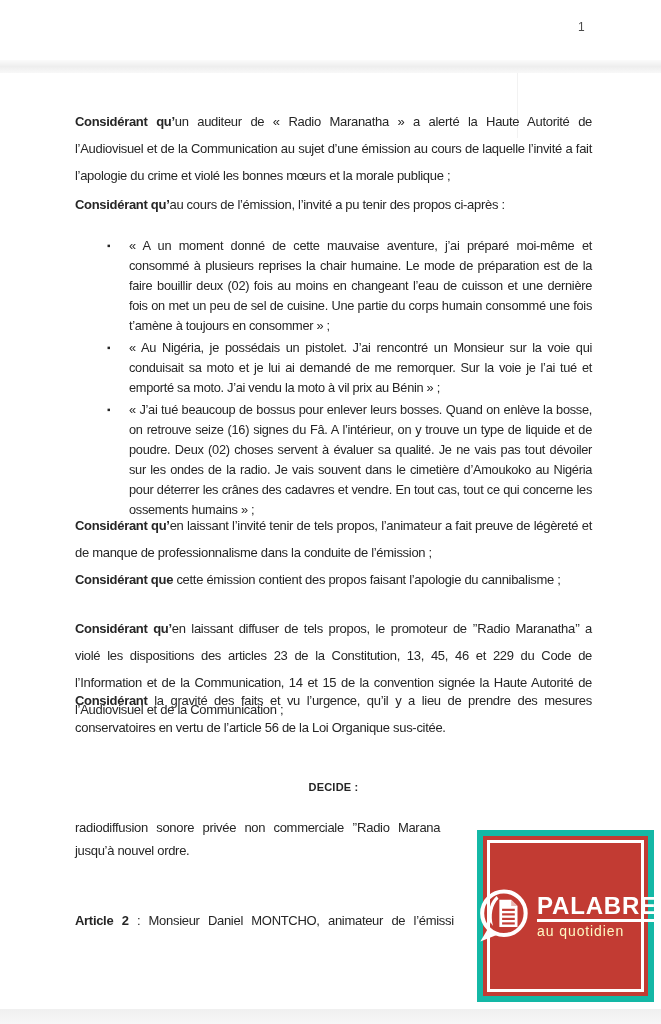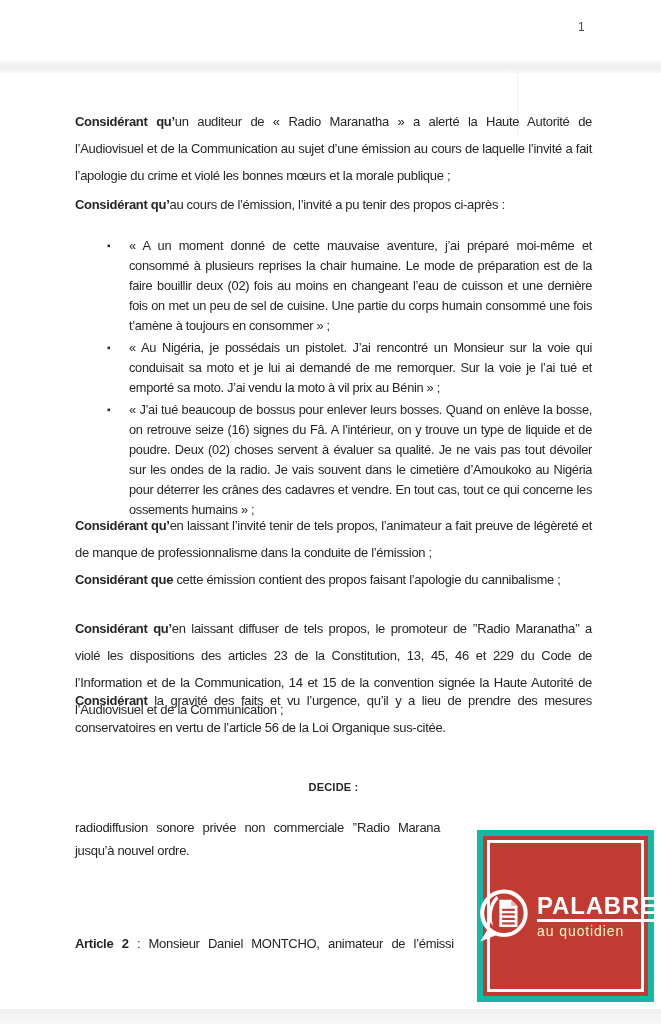--- a/index.html
+++ b/index.html
@@ -84,21 +84,21 @@
 
 <p class="para" style="top:687px"><b>Considérant</b><span> la gravité des faits et vu l’urgence, qu’il y a lieu de prendre des mesures conservatoires en vertu de l’article 56 de la Loi Organique sus-citée.</span></p>
 
 <h3 class="decide">DECIDE :</h3>
 
 <div class="art" style="top:816px">
   <div class="stretch">radiodiffusion sonore privée non commerciale ’’Radio Marana</div>
   <div>jusqu’à nouvel ordre.</div>
 </div>
 
-<div class="art" style="top:932px">
+<div class="art" style="top:909px">
   <div class="stretch"><b>Article 2</b><span> : Monsieur Daniel MONTCHO, animateur de l’émissi</span></div>
 </div>
 
 <div class="logo">
   <div class="logo-frame"></div>
   <div class="logo-content">
     <svg class="logo-icon" viewBox="0 0 64 64">
       <circle cx="33" cy="29" r="24" fill="none" stroke="#ffffff" stroke-width="4.5"></circle>
       <path d="M16 45 L7 60 L27 52 Z" fill="#ffffff"></path>
       <path d="M28 14 h13 l7 7 v23 h-20 z" fill="#ffffff"></path>

